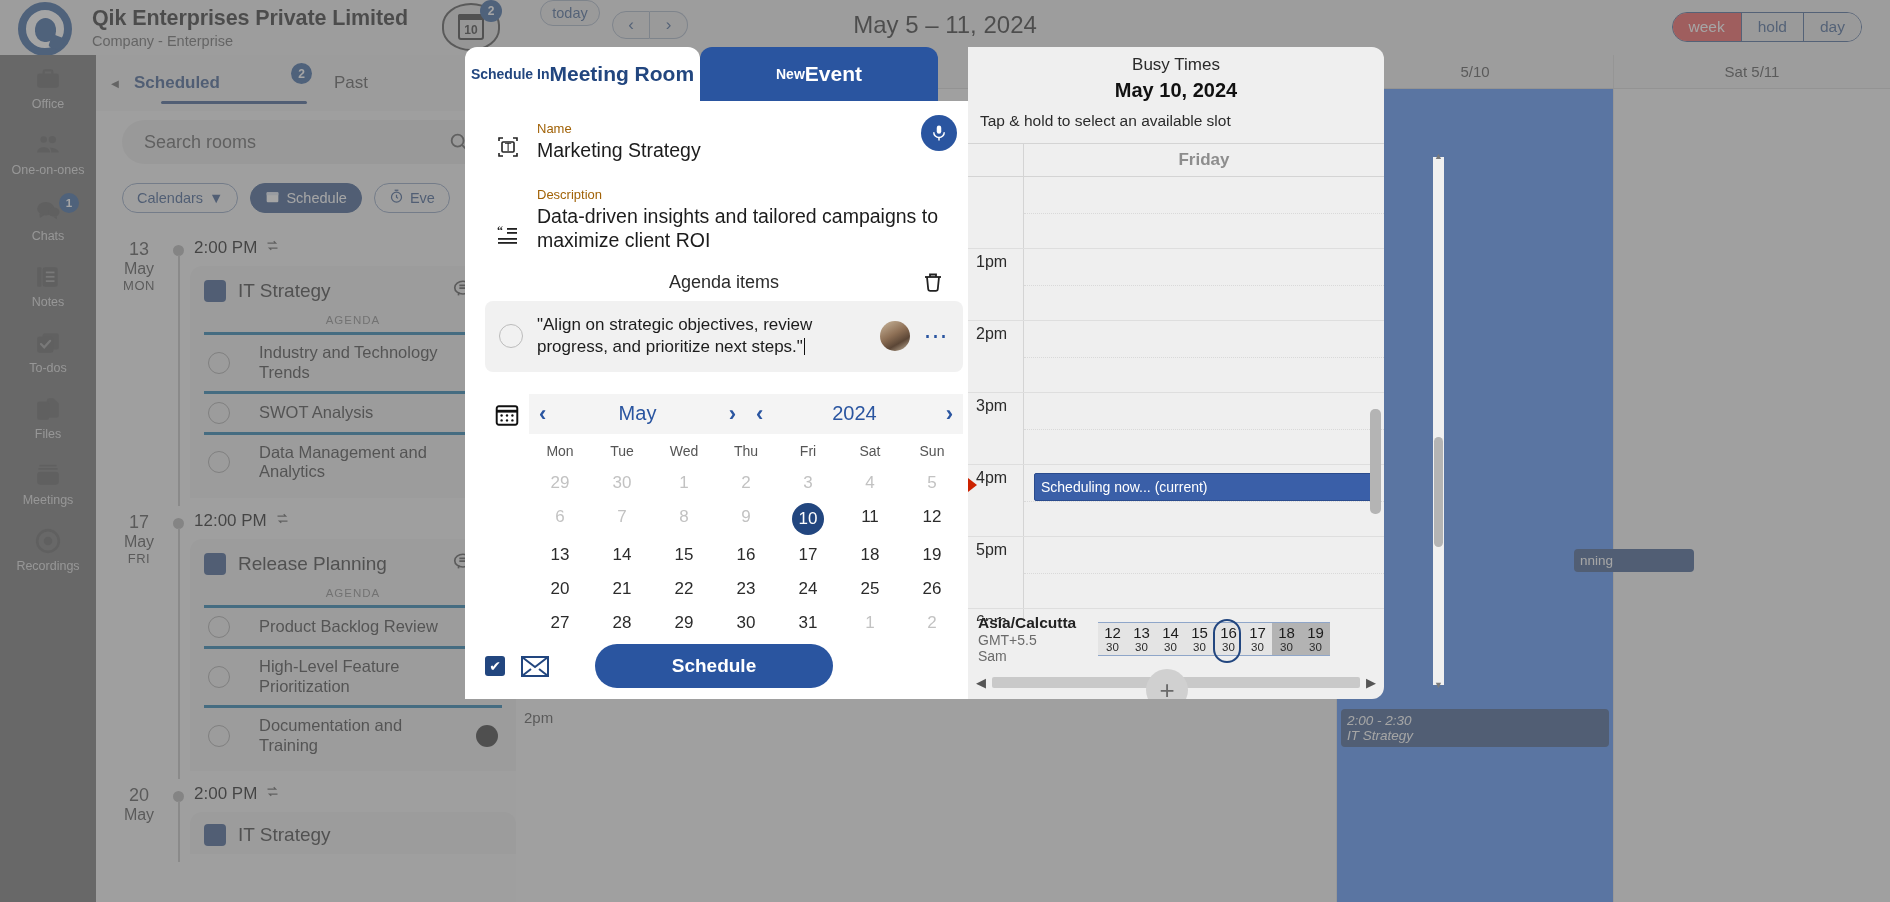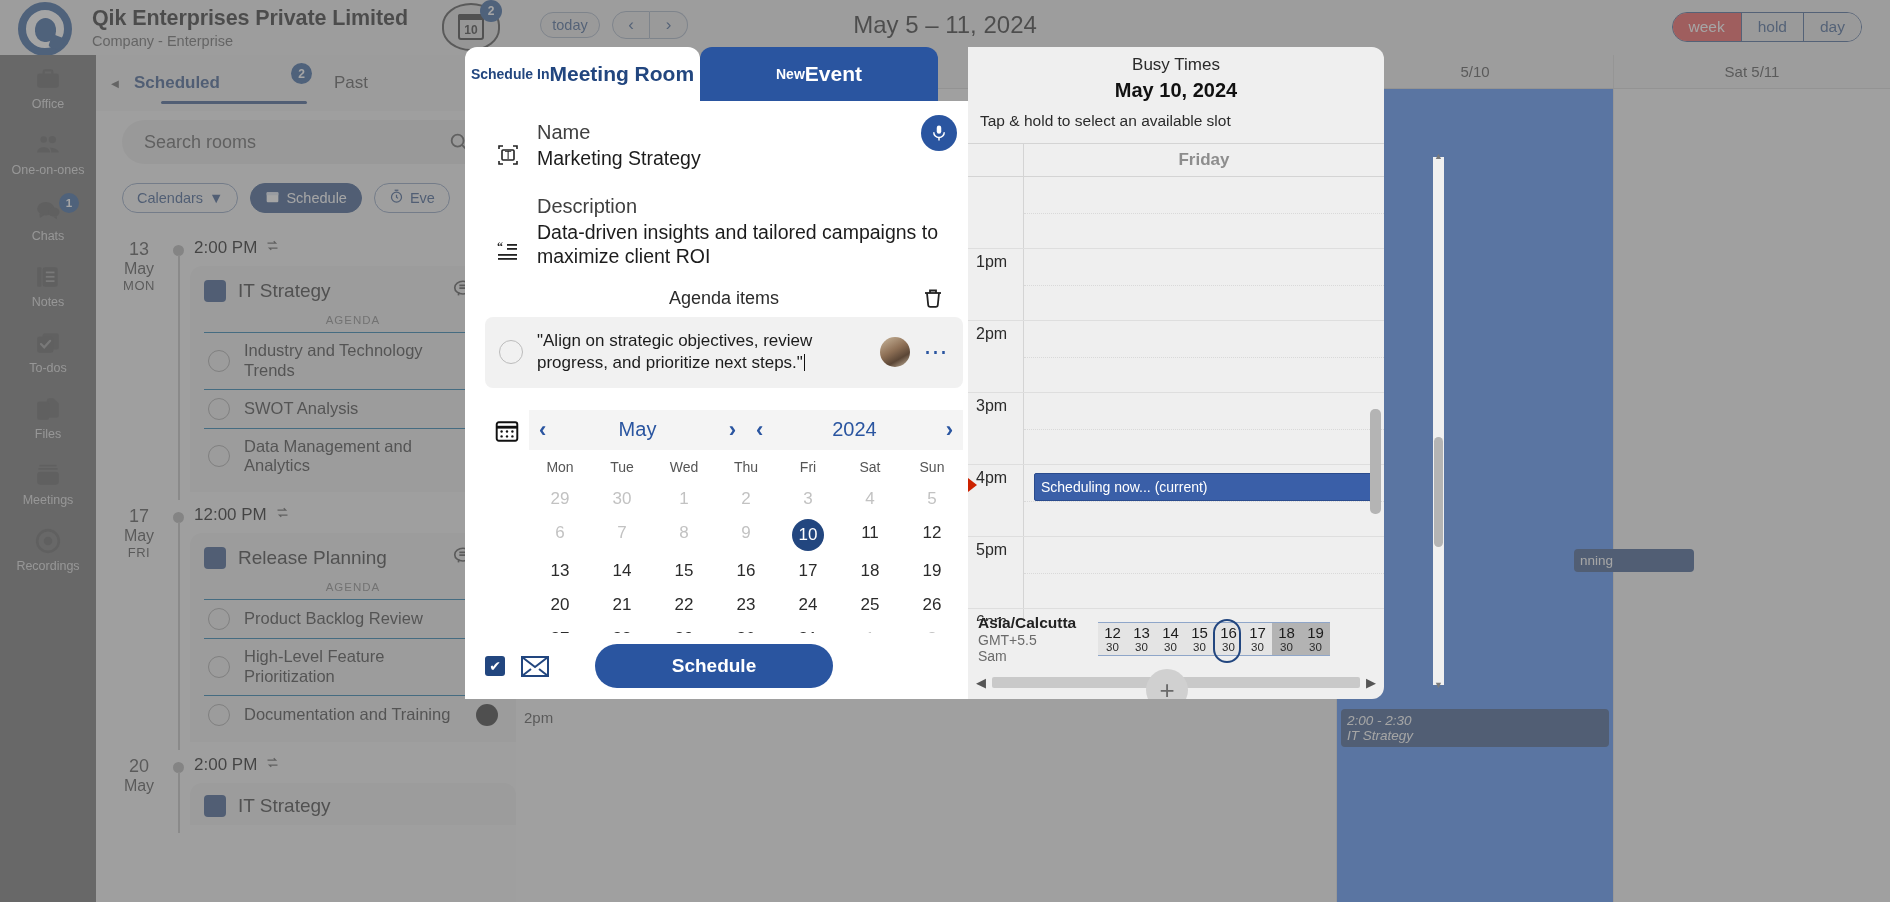--- a/index.html
+++ b/index.html
@@ -23,21 +23,21 @@
   .logo .tail { position: absolute; left: 36px; top: 38px; width: 13px; height: 13px; background: #1d4f91; transform: rotate(20deg); border-radius: 2px 2px 6px 2px; }
   .org { margin-left: 16px; }
   .org .name { font-size: 21.5px; font-weight: bold; color: #171717; letter-spacing: -0.1px; }
   .org .sub { font-size: 14.5px; color: #555; margin-top: 2px; }
 
   .date-chip { position: absolute; left: 442px; top: 3px; width: 58px; height: 48px; border-radius: 50%/46%; background: #d8d8d8; border: 2.5px solid #3a3a3a; display: flex; align-items: center; justify-content: center; }
   .date-chip .cal { width: 26px; height: 26px; border: 2.5px solid #222; border-radius: 3px; position: relative; font-size: 12px; font-weight: bold; color: #222; display:flex; align-items:flex-end; justify-content:center; padding-bottom:1px; }
   .date-chip .cal::before { content:""; position:absolute; top:-2px; left:-2px; right:-2px; height:6px; background:#222; border-radius:2px 2px 0 0; }
   .badge-tl { position: absolute; left: 480px; top: 0px; width: 22px; height: 22px; border-radius: 50%; background: #1d4f91; color: #fff; font-size: 12px; font-weight: bold; display: flex; align-items: center; justify-content: center; }
 
-  .today-btn { position: absolute; left: 540px; top: 12px; width: 60px; height: 26px; border-radius: 14px; border: 1.4px solid #9aa8bc; background: #e3e3e3; color: #2b4f86; font-size: 14.5px; display: flex; align-items: center; justify-content: center; }
+  .today-btn { position: absolute; left: 540px; top: 0; width: 60px; height: 26px; border-radius: 14px; border: 1.4px solid #9aa8bc; background: #e3e3e3; color: #2b4f86; font-size: 14.5px; display: flex; align-items: center; justify-content: center; }
   .navbtns { position: absolute; left: 612px; top: 11px; display: flex; }
   .navbtn { width: 38px; height: 28px; border: 1.4px solid #9aa8bc; background: #e3e3e3; color: #2b4f86; font-size: 17px; display: flex; align-items: center; justify-content: center; }
   .navbtn.l { border-radius: 14px 0 0 14px; }
   .navbtn.r { border-radius: 0 14px 14px 0; border-left: none; }
 
   .range-title { position: absolute; left: 0; right: 0; top: 11px; text-align: center; font-size: 24px; color: #1a1a1a; }
 
   .viewtoggle { position: absolute; right: 28px; top: 12px; display: flex; height: 30px; border-radius: 15px; overflow: hidden; border: 1.3px solid #2b4f86; }
   .viewtoggle div { padding: 0 16px; display: flex; align-items: center; font-size: 15.5px; color: #2b4f86; background: #e3e3e3; border-left: 1.3px solid #2b4f86; }
   .viewtoggle div:first-child { border-left: none; }
@@ -76,21 +76,21 @@
   .tl-line .bullet { position: absolute; left: 5px; top: 12px; width: 11px; height: 11px; border-radius: 50%; background: #a8a8a8; }
   .tl-line .stem { position: absolute; left: 9.5px; top: 22px; bottom: -8px; width: 2.5px; background: #b9b9b9; }
   .tl-body { flex: 1; }
   .tl-time { font-size: 17px; color: #000000; display: flex; align-items: center; gap: 7px; padding: 5px 0 8px 4px; }
   .card { background: #e6e6e6; border-radius: 12px 12px 0 0; padding: 12px 14px 8px 14px; }
   .card-head { display: flex; align-items: center; gap: 12px; }
   .card-head .sq { width: 22px; height: 22px; border-radius: 4px; background: #22467f; }
   .card-head .t { font-size: 19px; color: #222; flex: 1; }
   .card-head .ic { color: #3d3d3d; }
   .agenda-label { text-align: center; font-size: 11.5px; letter-spacing: 1px; color: #7a7a7a; margin: 10px 0 6px 0; }
-  .ag-row { display: flex; align-items: center; gap: 14px; padding: 8px 4px; border-top: 1px solid #0369a1; }
+  .ag-row { display: flex; align-items: center; gap: 29px; padding: 8px 4px; border-top: 3px solid #0369a1; }
   .ag-row .circle { width: 22px; height: 22px; border-radius: 50%; border: 1.6px solid #9d9d9d; flex: none; }
   .ag-row .txt { font-size: 16.5px; color: #2b2b2b; line-height: 1.2; flex: 1; }
   .ag-row .av { width: 22px; height: 22px; border-radius: 50%; background: #1f1f1f; flex: none; }
 
   
   .rightgrid { position: absolute; left: 516px; top: 55px; right: 0; bottom: 0; background: #f2f2f2; }
   .rg-head { display: flex; height: 34px; background: #e9e9e9; border-bottom: 1px solid #cfcfcf; }
   .rg-head div { flex: 1; display: flex; align-items: center; justify-content: center; font-size: 15px; color: #3a3a3a; border-left: 1px solid #d6d6d6; }
   .rg-cols { position: absolute; left: 0; right: 0; top: 34px; bottom: 0; display: flex; }
   .rg-col { flex: 1; border-left: 1px solid #dcdcdc; position: relative; }
@@ -107,21 +107,21 @@
   .mt.blue { width: 238px; background: #2a55a0; color: #fff; }
   .mt .s1 { font-size: 14px; font-weight: bold; line-height: 1.05; }
   .mt .s2 { font-size: 21px; font-weight: bold; line-height: 1.15; margin-top: 1px; }
   .mt-close { width: 57px; height: 54px; background: #fff; border-radius: 0 0 0 0; display: flex; align-items: center; justify-content: center; color: #333; font-size: 27px; margin-left: auto; }
 
   .modal-body { position: absolute; left: 0; top: 54px; width: 518px; bottom: 0; background: #fff; }
   .mb-inner { padding: 16px 0 0 0; position: relative; height: 100%; }
   .field { display: flex; gap: 14px; padding: 4px 22px 4px 28px; position: relative; }
   .field .ficon { width: 30px; flex: none; display: flex; align-items: flex-end; justify-content: center; padding-bottom: 4px; color: #2a2a2a; }
   .field .fbody { flex: 1; }
-  .field .flabel { font-size: 20px; color: #404040; }
+  .field .flabel { font-size: 13px; color: #a16207; }
   .field .fvalue { font-size: 19.5px; color: #1c1c1c; line-height: 1.22; margin-top: 3px; }
   .mic { position: absolute; right: 26px; top: 14px; width: 36px; height: 36px; border-radius: 50%; background: #2a55a0; display: flex; align-items: center; justify-content: center; }
 
   .agenda-title { text-align: center; font-size: 18px; color: #2b2b2b; margin: 16px 0 8px 0; position: relative; }
   .agenda-trash { position: absolute; right: 38px; top: -2px; color: #2a2a2a; }
   .agenda-card { margin: 0 20px; background: #f1f1f1; border-radius: 8px; padding: 13px 14px; display: flex; align-items: center; gap: 14px; min-height: 66px; }
   .agenda-card .circle { width: 24px; height: 24px; border-radius: 50%; border: 1.5px solid #bcbcbc; flex: none; }
   .agenda-card .txt { flex: 1; font-size: 17px; color: #1c1c1c; line-height: 1.3; }
   .agenda-card .caret { display: inline-block; width: 1.5px; height: 17px; background: #111; vertical-align: -3px; margin-left: 1px; }
   .agenda-card .av { width: 30px; height: 30px; border-radius: 50%; overflow: hidden; flex: none; background: linear-gradient(150deg,#cbb89e 0%,#8d6f55 45%,#5b4636 70%,#cdbca4 100%); }

